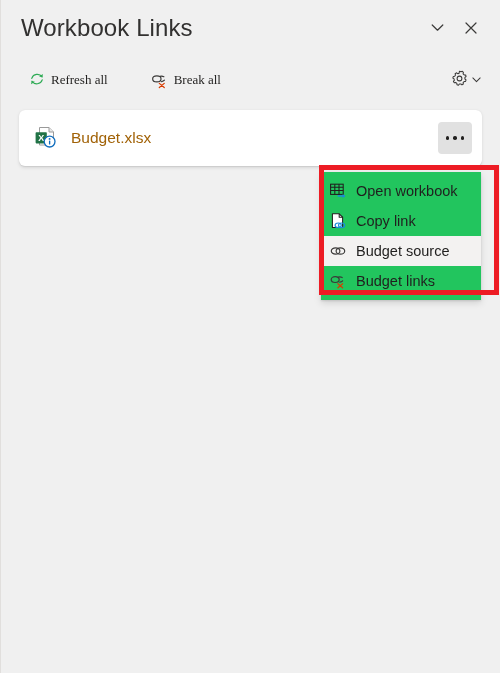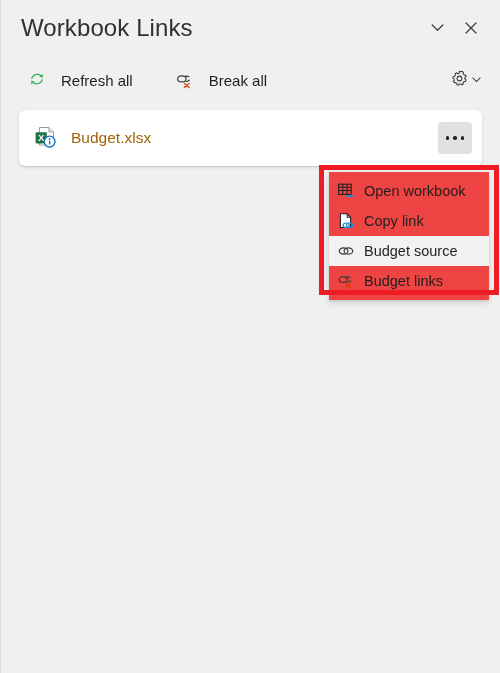--- a/index.html
+++ b/index.html
@@ -62,29 +62,29 @@
     display: flex;
     align-items: center;
     padding: 0 14px 0 20px;
     height: 40px;
     box-sizing: border-box;
     margin-top: 12px;
   }
   .tb-btn {
     display: flex;
     align-items: center;
-    gap: 14px;
+    gap: 4px;
     height: 30px;
     padding: 0 6px;
     border: none;
     background: transparent;
     cursor: pointer;
     border-radius: 3px;
-    font-family: Liberation Sans, sans-serif;
-    font-size: 15px;
+    font-family: Liberation Serif, serif;
+    font-size: 13px;
     color: #201f1e;
     white-space: nowrap;
   }
   .tb-btn .tb-icon {
     width: 20px;
     height: 20px;
     display: inline-flex;
     align-items: center;
     justify-content: center;
     flex: none;
@@ -152,24 +152,24 @@
   .more-dot {
     width: 3.5px;
     height: 3.5px;
     border-radius: 50%;
     background: #201f1e;
   }
 
   
   #context-menu {
     position: absolute;
-    left: 328px;
+    left: 320px;
     top: 172px;
     width: 160px;
-    background: #ef4444;
+    background: #22c55e;
     box-shadow: 0 3.2px 7.2px rgba(0,0,0,0.13), 0 0.6px 1.8px rgba(0,0,0,0.11);
     padding: 4px 0;
     box-sizing: border-box;
     z-index: 30;
   }
   .menu-item {
     display: flex;
     align-items: center;
     height: 30px;
     padding: 0 8px 0 6px;

